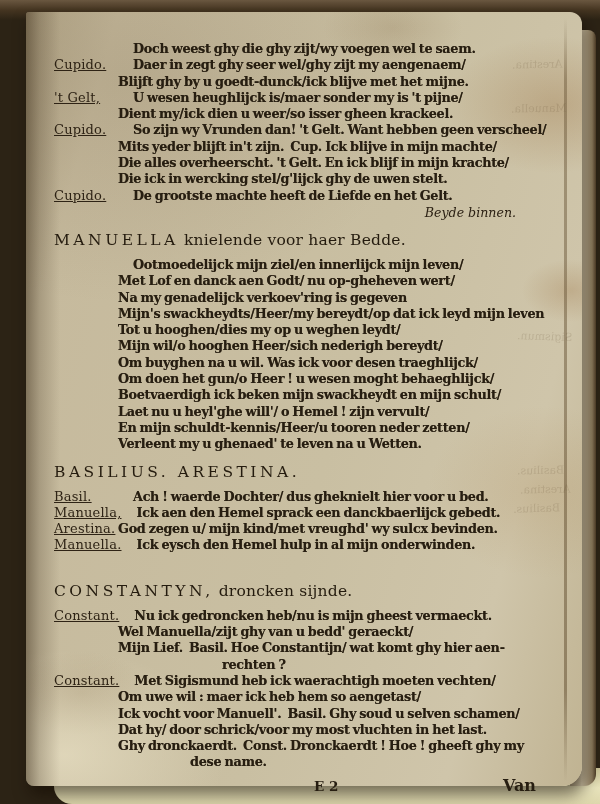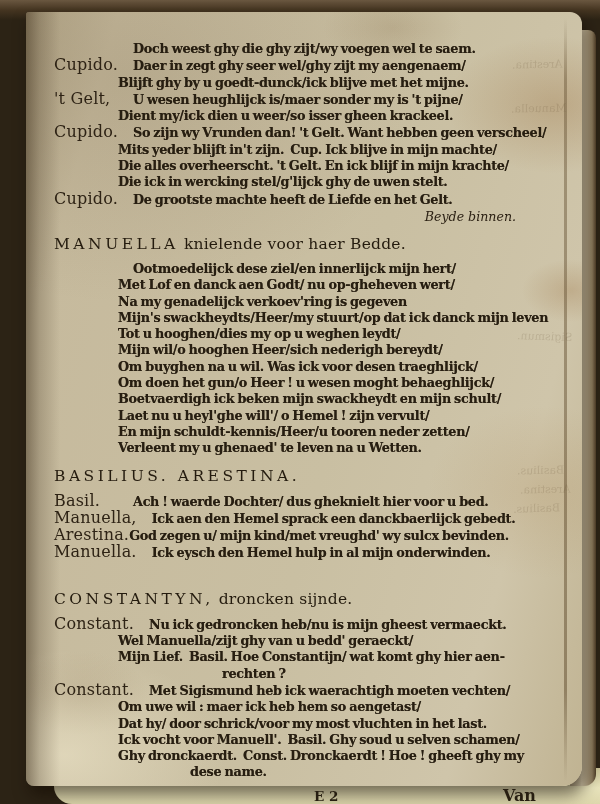--- a/index.html
+++ b/index.html
@@ -45,21 +45,21 @@
   .ghost{position:absolute;color:rgba(95,75,48,.55);opacity:.30;
     transform:scaleX(-1) rotate(1deg);font-size:11px;pointer-events:none;}
   .g1{right:20px;top:46px;}  .g2{right:15px;top:90px;}
   .g3{right:10px;top:318px;transform:scaleX(-1) rotate(-2deg);}
   .g4{right:18px;top:452px;} .g5{right:12px;top:471px;}
   .g6{right:22px;top:490px;transform:scaleX(-1) rotate(2deg);}
 
   
   .text-block{position:absolute;left:28px;top:29px;width:492px;color:#271e11;}
   .row{display:flex;align-items:baseline;line-height:16.3px;min-height:16.3px;}
-  .speaker{flex:0 0 64px;font-size:16px;font-weight:400;letter-spacing:.2px;color:#2e2315;}
+  .speaker{flex:0 0 64px;font-size:13px;font-weight:400;letter-spacing:.2px;color:#2e2315;text-decoration:underline;}
   .verse{font-size:12.8px;font-weight:700;letter-spacing:-.3px;word-spacing:-1px;
     white-space:nowrap;text-shadow:0 0 .5px rgba(38,28,14,.65);}
   .verse.first{padding-left:15px;}
   .verse.cont1{padding-left:104px;}
   .verse.cont2{padding-left:72px;}
   .stage{text-align:right;padding-right:30px;font-style:italic;font-size:12.6px;
     font-weight:400;line-height:17px;color:#2b2013;}
   .heading{margin:9px 0 8px;font-weight:400;color:#241b0e;}
   .hcaps{font-size:15.5px;letter-spacing:3.5px;}
   .hrest{font-size:15.5px;letter-spacing:.2px;}
@@ -124,33 +124,33 @@
             <span class="verse">Die ick in wercking stel/g'lijck ghy de uwen stelt.</span>
           </div>
           <div class="row">
             <span class="speaker">Cupido.</span>
             <span class="verse first">De grootste machte heeft de Liefde en het Gelt.</span>
           </div>
           <div class="stage">Beyde binnen.</div>
           <div class="heading"><span class="hcaps">MANUELLA</span><span class="hrest"> knielende voor haer Bedde.</span></div>
           <div class="row">
             <span class="speaker"></span>
-            <span class="verse first">Ootmoedelijck dese ziel/en innerlijck mijn hert/</span>
+            <span class="verse first">Ootmoedelijck mijn ziel/en innerlijck mijn leven/</span>
           </div>
           <div class="row">
             <span class="speaker"></span>
             <span class="verse">Met Lof en danck aen Godt/ nu op-gheheven wert/</span>
           </div>
           <div class="row">
             <span class="speaker"></span>
             <span class="verse">Na my genadelijck verkoev'ring is gegeven</span>
           </div>
           <div class="row">
             <span class="speaker"></span>
-            <span class="verse">Mijn's swackheydts/Heer/my stuurt/op dat ick danck mijn leven</span>
+            <span class="verse">Mijn's swackheydts/Heer/my bereydt/op dat ick leyd mijn leven</span>
           </div>
           <div class="row">
             <span class="speaker"></span>
             <span class="verse">Tot u hooghen/dies my op u weghen leydt/</span>
           </div>
           <div class="row">
             <span class="speaker"></span>
             <span class="verse">Mijn wil/o hooghen Heer/sich nederigh bereydt/</span>
           </div>
           <div class="row">
@@ -214,25 +214,25 @@
           <div class="row">
             <span class="speaker">Constant.</span>
             <span class="verse first">Met Sigismund heb ick waerachtigh moeten vechten/</span>
           </div>
           <div class="row">
             <span class="speaker"></span>
             <span class="verse">Om uwe wil : maer ick heb hem so aengetast/</span>
           </div>
           <div class="row">
             <span class="speaker"></span>
+            <span class="verse">Ick vocht voor Manuell'. Basil. Ghy soud u selven schamen/</span>
+          </div>
+          <div class="row">
+            <span class="speaker"></span>
             <span class="verse">Dat hy/ door schrick/voor my most vluchten in het last.</span>
-          </div>
-          <div class="row">
-            <span class="speaker"></span>
-            <span class="verse">Ick vocht voor Manuell'. Basil. Ghy soud u selven schamen/</span>
           </div>
           <div class="row">
             <span class="speaker"></span>
             <span class="verse">Ghy dronckaerdt. Const. Dronckaerdt ! Hoe ! gheeft ghy my</span>
           </div>
           <div class="row">
             <span class="speaker"></span>
             <span class="verse cont2">dese name.</span>
           </div>
         </div>

